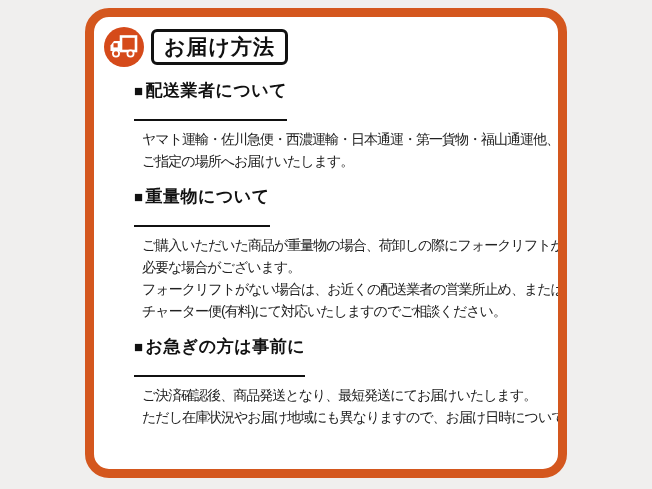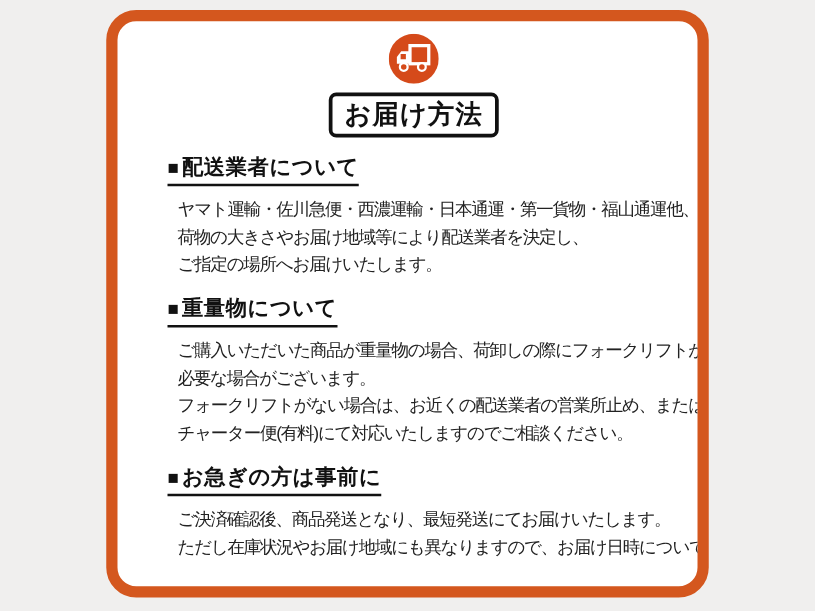--- a/index.html
+++ b/index.html
@@ -13,37 +13,36 @@
     position:absolute;left:85px;top:8px;
     width:482px;height:470px;box-sizing:border-box;
     background:#ffffff;
     border:9px solid #d4571e;
     border-radius:24px;
     overflow:hidden;
   }
   .card-header{
     display:flex;align-items:center;gap:7px;
     margin:10px 0 0 10px;
-    flex-direction:column;
   }
   .icon-wrap{width:40px;height:40px;flex:0 0 auto;display:block;}
   .title-box{
     border:3px solid #111;
     border-radius:6px;
     padding:3px 10px 4px 10px;
     font-size:21px;font-weight:bold;color:#111;
     letter-spacing:1px;line-height:1.1;
   }
   .sections{margin:12px 14px 0 40px;color:#1c1c1c;}
   .section{margin-bottom:13px;}
   .section-heading{
     display:inline-block;
     font-size:17px;font-weight:bold;color:#111;
     border-bottom:2px solid #111;
-    padding-bottom:2px;
+    padding-bottom:17px;
     letter-spacing:0.5px;
   }
   .section-heading .bullet{font-size:15px;margin-right:2px;}
   .section-body{
     margin:7px 0 0 8px;
     font-size:14px;line-height:22px;
     letter-spacing:-1px;
     color:#222;
   }
   .section-body .line{white-space:nowrap;}
@@ -71,21 +70,20 @@
   </div>
 
   <div class="sections">
 
     <div class="section">
       <div class="section-heading">
         <span class="bullet">■</span><span>配送業者について</span>
       </div>
       <div class="section-body">
         <div class="line">ヤマト運輸・佐川急便・西濃運輸・日本通運・第一貨物・福山通運他、</div>
-        <div class="line">荷物の大きさやお届け地域等により配送業者を決定し、</div>
         <div class="line">ご指定の場所へお届けいたします。</div>
       </div>
     </div>
 
     <div class="section">
       <div class="section-heading">
         <span class="bullet">■</span><span>重量物について</span>
       </div>
       <div class="section-body">
         <div class="line">ご購入いただいた商品が重量物の場合、荷卸しの際にフォークリフトが</div>

